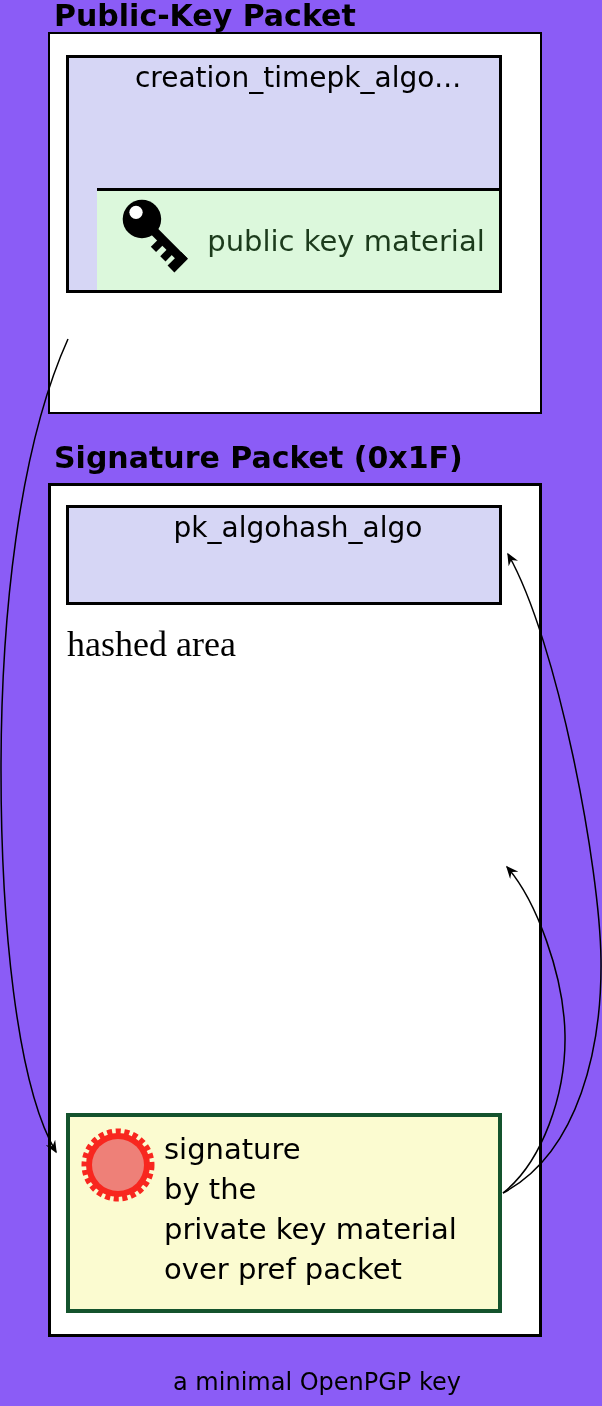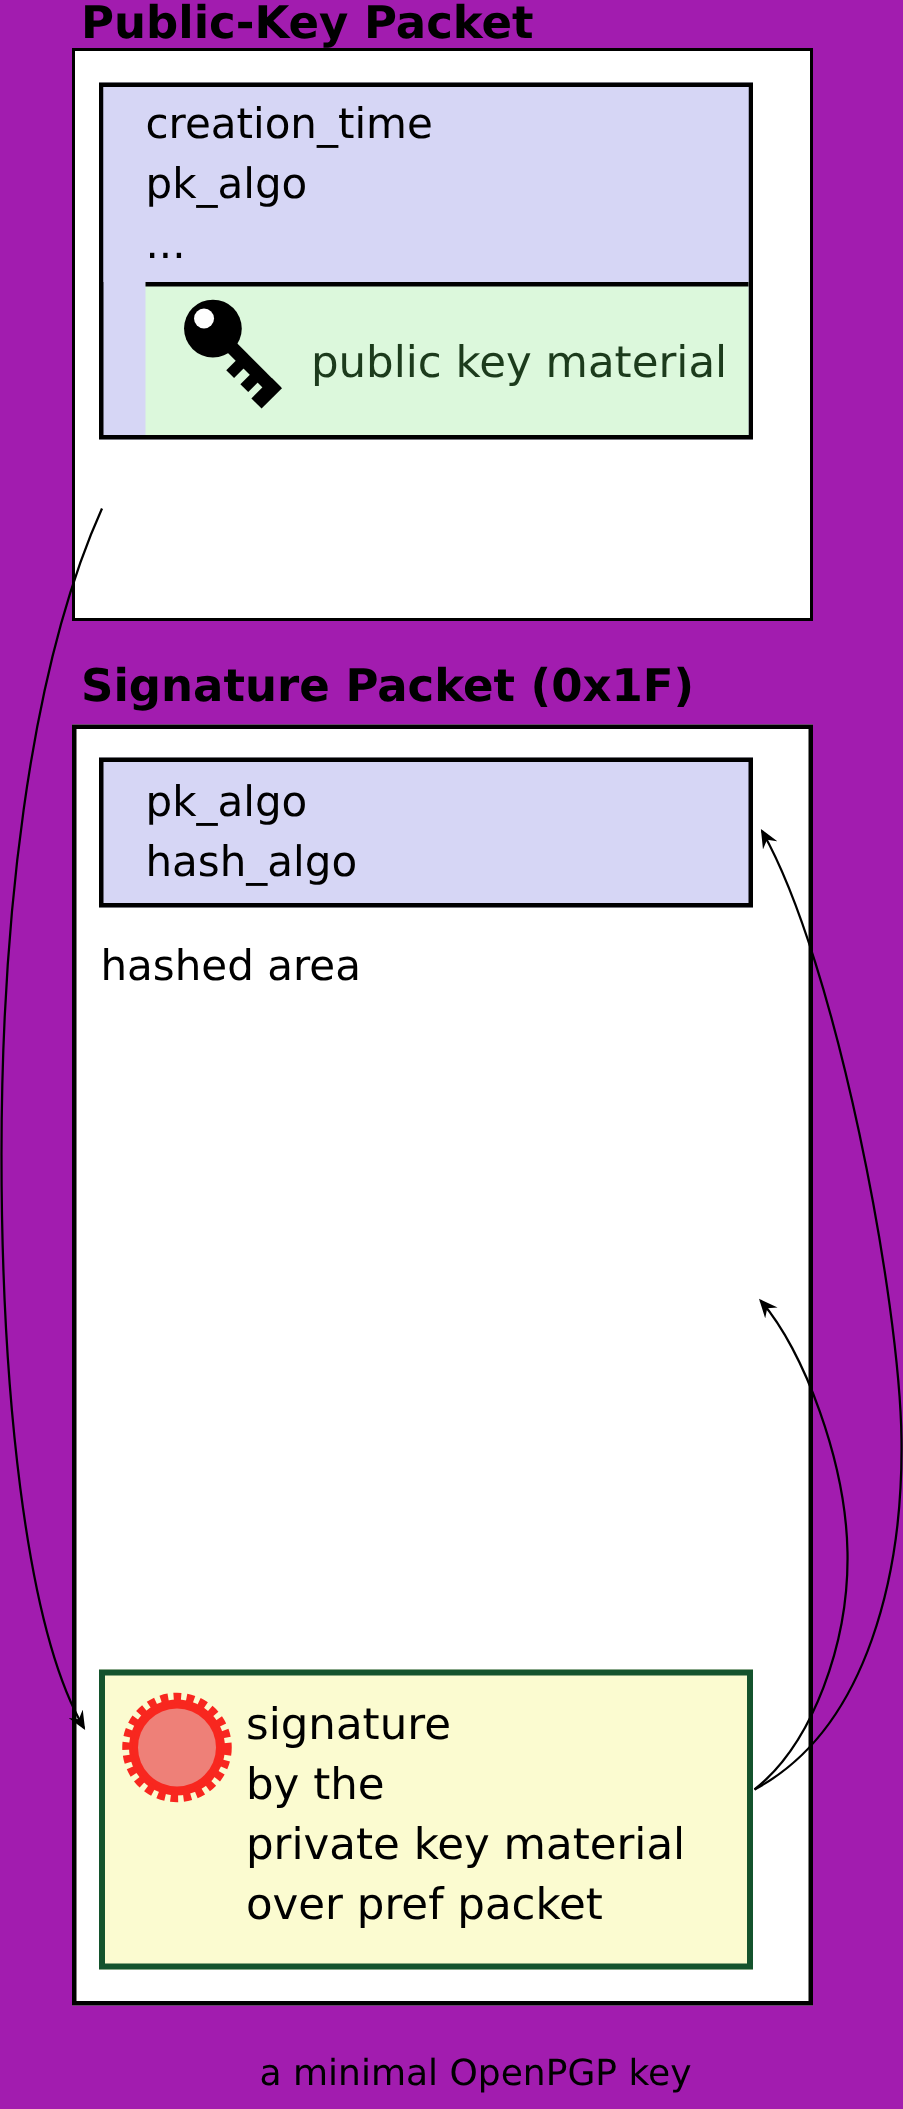--- a/index.html
+++ b/index.html
@@ -1,31 +1,31 @@
 <!DOCTYPE html>
 <html style="--lavender: #d6d6f5; --green_bg: #dcf8dc; --green_text: #1c3b1c; --yellow: #fbfbd0; --hashed_bg: #f8f8f8; --row_bg: #ececec; --seal_ring: #f8271f; --seal_fill: #ee8078; --line_color: #000000;"><head>
 <meta charset="utf-8">
 <style>
   html,body{margin:0;padding:0;background:#fff;}
   #stage{
-    position:relative;width:602px;height:1406px;background:#a21caf;overflow:hidden;
+    position:relative;width:602px;height:1406px;background:#8b5cf6;overflow:hidden;
     font-family:"DejaVu Sans","Liberation Sans",sans-serif;color:#000;
   }
   .abs{position:absolute;box-sizing:border-box;}
   .title{font-size:30px;font-weight:700;line-height:32px;white-space:nowrap;}
   .outer-box{background:#fff;border:2px solid #000;}
   .outer-box.thick{border-width:3px;}
   .fields-box{border:3px solid #000;background:var(--lavender);display:flex;flex-direction:column;}
-  .sec{display:flex;flex-direction:column;justify-content:center;padding-left:28px;}
+  .sec{display:flex;flex-direction:row;justify-content:center;padding-left:28px;}
   .sec .line{font-size:28px;line-height:40px;white-space:nowrap;}
   .lav{background:var(--lavender);}
   .grn{background:var(--green_bg);border-top:3px solid #000;
        flex-direction:row;align-items:center;padding-left:8px;}
   .grn .line{color:var(--green_text);font-size:29px;margin-left:14px;}
-  .plain-label{font-size:28px;line-height:32px;white-space:nowrap;}
+  .plain-label{font-size:36px;line-height:32px;white-space:nowrap;font-family:Liberation Serif, serif;}
   .hashed-box{background:var(--hashed_bg);border:2px solid #000;}
   .subpackets{position:absolute;left:22px;top:14px;width:350px;}
   .subrow{
     height:57px;margin-top:-1.5px;border:1.5px solid #1a1a1a;background:var(--row_bg);
     display:flex;align-items:center;padding-left:17px;box-sizing:border-box;
     font-size:28px;white-space:nowrap;
   }
   .subrow:first-child{margin-top:0;}
   .sig-box{background:var(--yellow);border:4px solid #14532d;}
   .sig-lines{position:absolute;left:94px;top:12px;}

